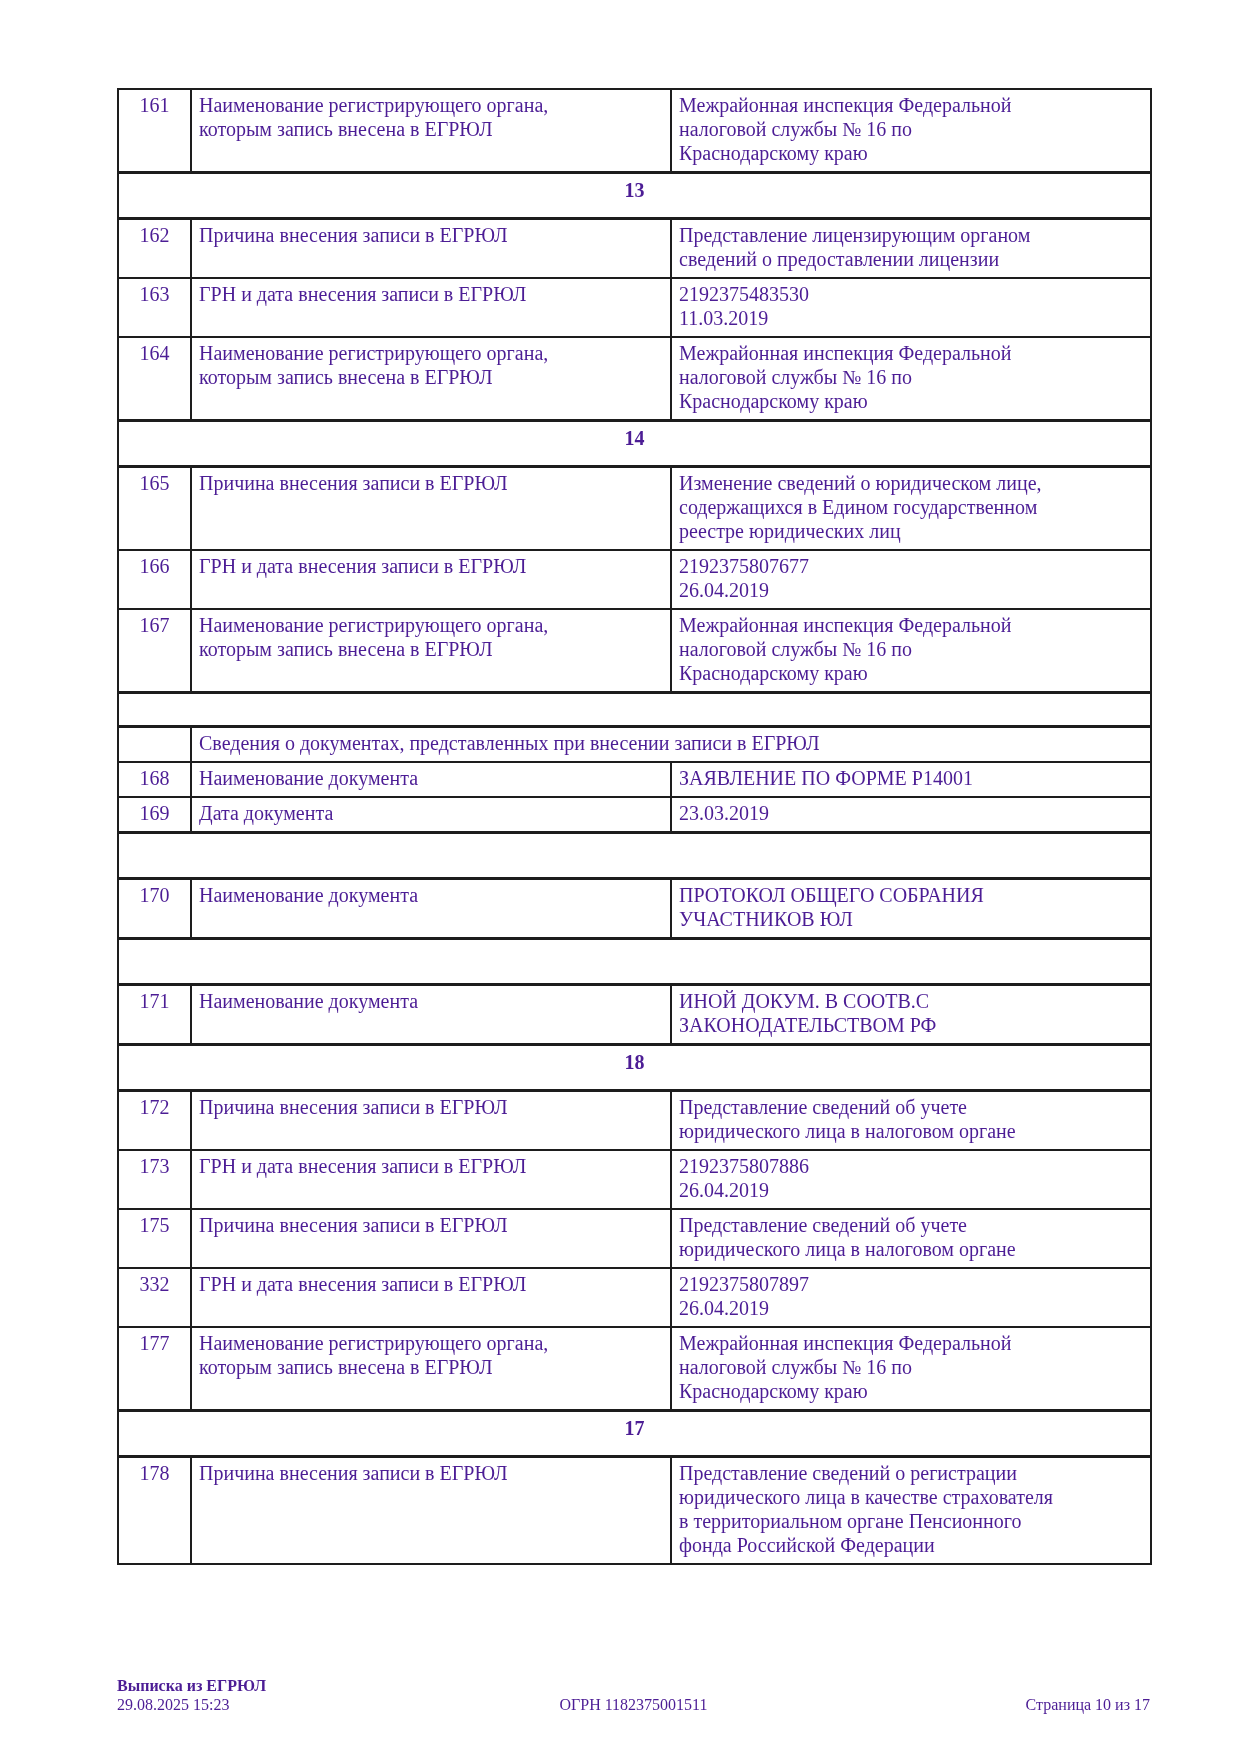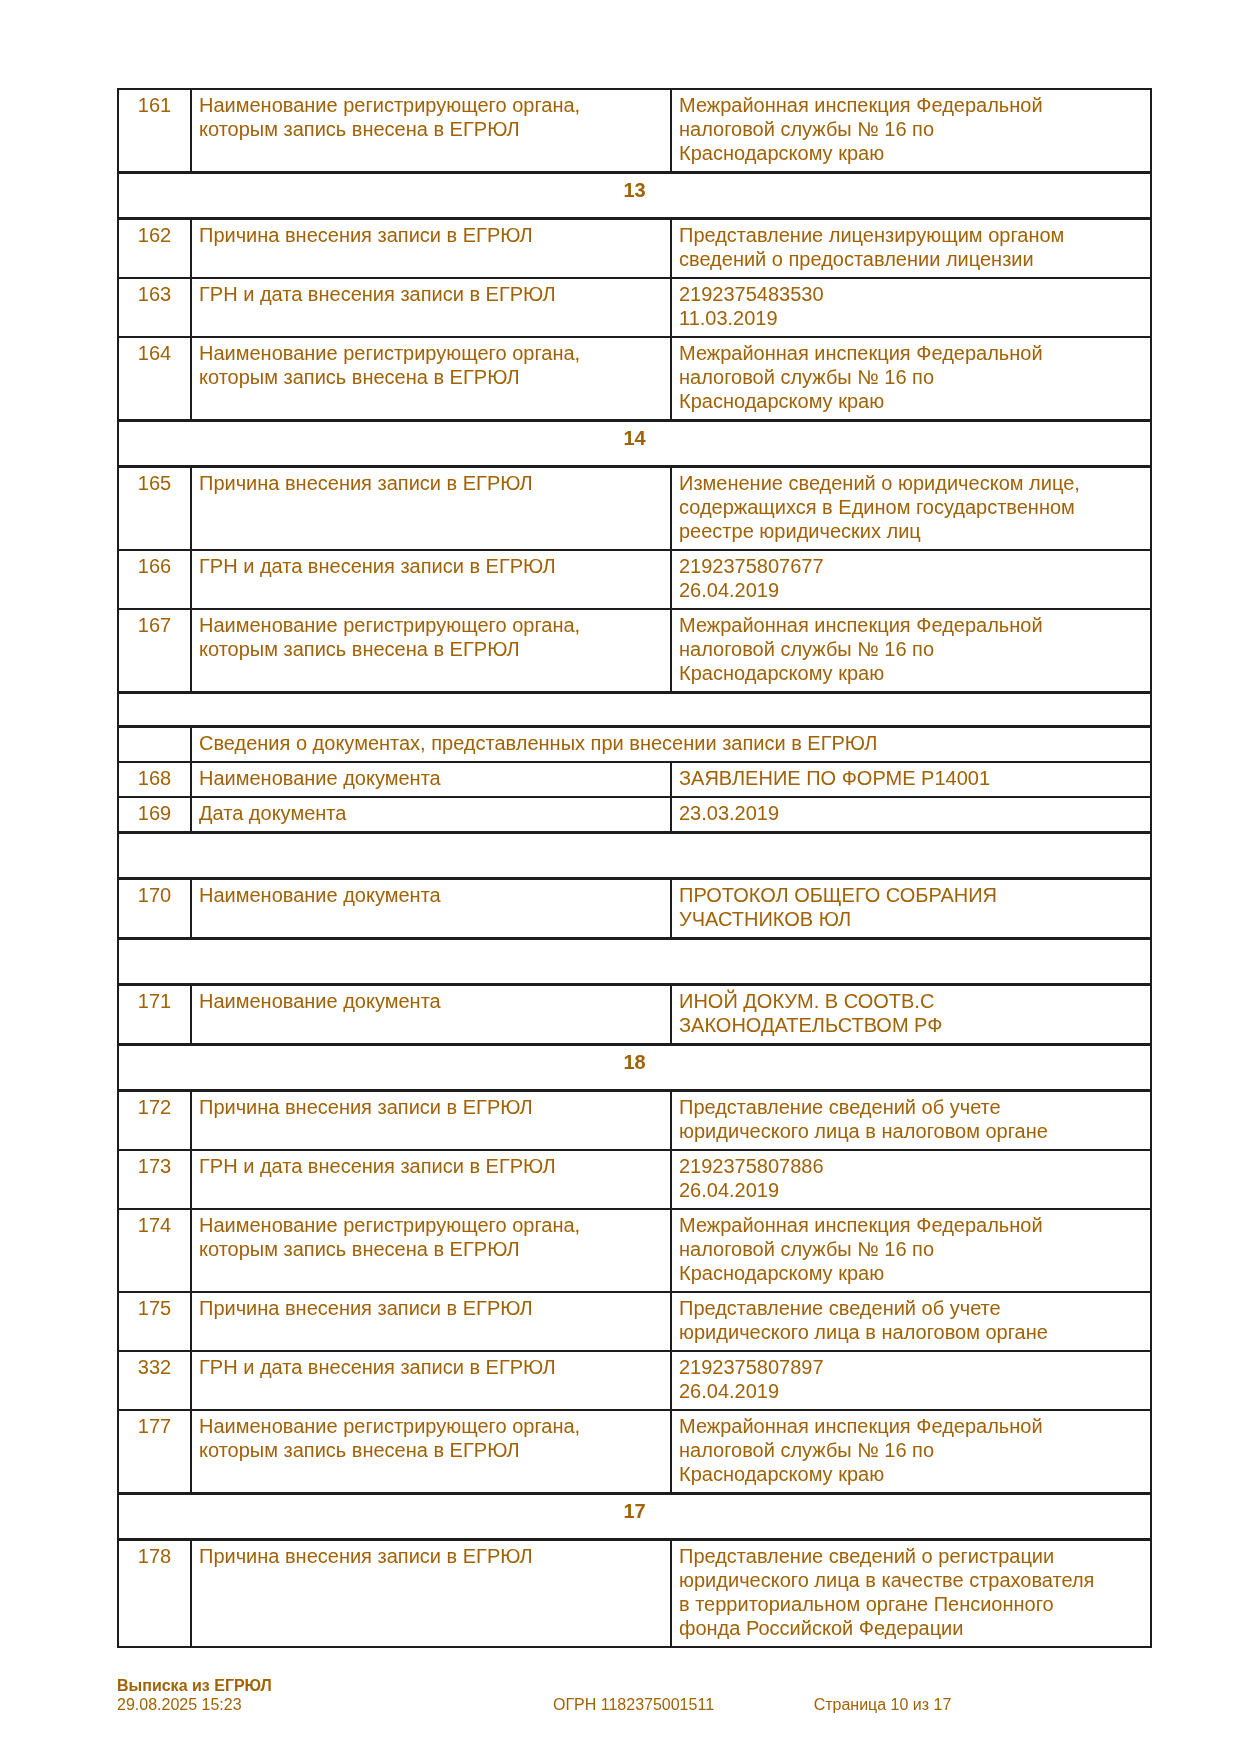--- a/index.html
+++ b/index.html
@@ -2,22 +2,22 @@
 <html><head>
 <meta charset="utf-8">
 <style>
   * { box-sizing: border-box; }
   html, body { margin: 0; padding: 0; background: #ffffff; }
   .page {
     position: relative;
     width: 1240px;
     height: 1755px;
     background: #ffffff;
-    font-family: Liberation Sans, sans-serif;
-    color: #a16207;
+    font-family: Liberation Serif, serif;
+    color: #4c1d95;
     overflow: hidden;
   }
   table.egrul {
     position: absolute;
     left: 117px;
     top: 88px;
     width: 1033px;
     border-collapse: collapse;
     table-layout: fixed;
     font-size: 20px;
@@ -55,21 +55,21 @@
     left: 117px;
     top: 1676px;
     width: 1033px;
     font-size: 16px;
     line-height: 19px;
   }
   .footer .f-title { font-weight: bold; }
   .footer .f-line2 { display: flex; gap: 12px; }
   .footer .f-line2 > span { flex: 1; }
   .footer .f-ogrn { text-align: center; }
-  .footer .f-page { }
+  .footer .f-page { text-align: right; }
 </style>
 </head>
 <body>
 
 <div class="page">
 
   <table class="egrul">
     <colgroup>
       <col style="width:73px">
       <col style="width:480px">
@@ -173,28 +173,20 @@
         <td class="num">172</td>
         <td class="name">Причина внесения записи в ЕГРЮЛ</td>
         <td class="val">Представление сведений об учете
 юридического лица в налоговом органе</td>
       </tr>
       <tr>
         <td class="num">173</td>
         <td class="name">ГРН и дата внесения записи в ЕГРЮЛ</td>
         <td class="val">2192375807886
 26.04.2019</td>
-      </tr>
-      <tr>
-        <td class="num">174</td>
-        <td class="name">Наименование регистрирующего органа,
-которым запись внесена в ЕГРЮЛ</td>
-        <td class="val">Межрайонная инспекция Федеральной
-налоговой службы № 16 по
-Краснодарскому краю</td>
       </tr>
       <tr>
         <td class="num">175</td>
         <td class="name">Причина внесения записи в ЕГРЮЛ</td>
         <td class="val">Представление сведений об учете
 юридического лица в налоговом органе</td>
       </tr>
       <tr>
         <td class="num">332</td>
         <td class="name">ГРН и дата внесения записи в ЕГРЮЛ</td>

